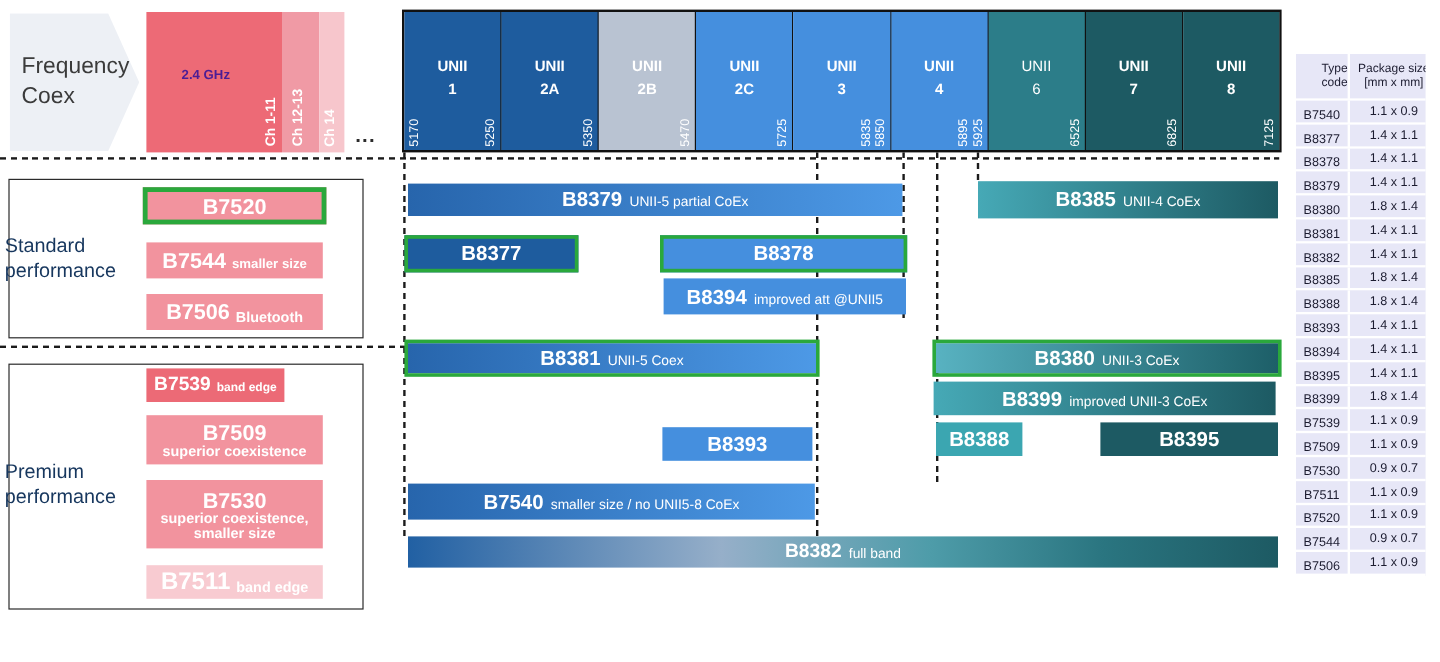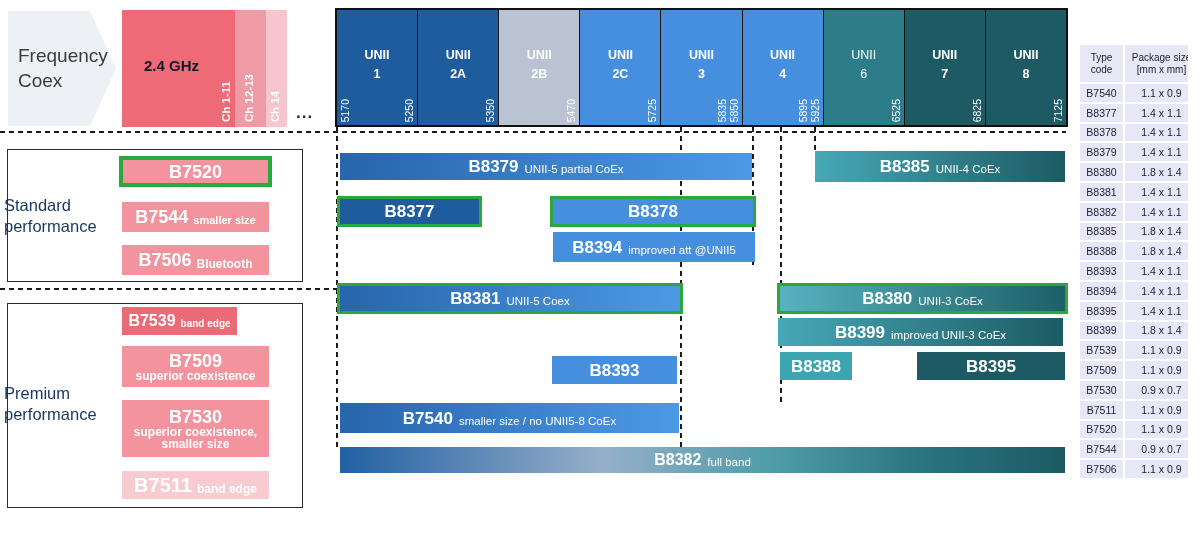--- a/index.html
+++ b/index.html
@@ -10,22 +10,22 @@
   
   .chevron{position:absolute;left:8px;top:11px;width:108px;height:115px;background:#EDF0F5;
            clip-path:polygon(0 0,76% 0,100% 50%,76% 100%,0 100%);
            display:flex;align-items:center;}
   .chevron-text{padding-left:10px;font-size:19px;color:#3b3b3b;line-height:1.3;}
 
   .band24{position:absolute;left:122px;top:10px;width:165px;height:117px;display:flex;}
   .b24-main{width:113px;background:#ED6A76;position:relative;}
   .b24-s2{width:31px;background:#F09AA5;position:relative;}
   .b24-s3{width:21px;background:#F7C6CC;position:relative;}
-  .b24-label{position:absolute;top:47px;left:0;right:14px;text-align:center;color:#0f172a;
-             font-weight:bold;font-size:15px;}
+  .b24-label{position:absolute;top:47px;left:0;right:14px;text-align:center;color:#4c1d95;
+             font-weight:bold;font-size:11px;}
   .vtext{position:absolute;bottom:5px;writing-mode:vertical-rl;transform:rotate(180deg);
          color:#fff;font-size:11.5px;font-weight:600;white-space:nowrap;}
   .ellipsis{position:absolute;left:296px;top:103px;font-size:17px;font-weight:bold;color:#2b2b2b;letter-spacing:1px;}
 
   .bandblock{position:absolute;left:335px;top:8px;width:733px;height:119px;display:flex;
              border:2px solid #111;}
   .band{flex:1;position:relative;border-right:1.5px solid #111;}
   .band:last-child{border-right:none;}
   .band-title{position:absolute;top:36px;left:0;right:0;text-align:center;color:#fff;
               font-size:12.5px;font-weight:bold;line-height:1.55;}
@@ -62,21 +62,21 @@
   .grad-blue{background:linear-gradient(90deg,#2765AC 0%,#4D99E6 100%);}
   .grad-teal{background:linear-gradient(90deg,#46A9B6 0%,#1D5A63 100%);}
   .grad-teal2{background:linear-gradient(90deg,#58B2C1 0%,#1D5F68 100%);}
   .grad-full{background:linear-gradient(90deg,#2160A3 0%,#96AFC9 36%,#4E9CA9 60%,#2A7580 80%,#1D5A63 100%);}
 
   
   .ptable{position:absolute;left:1080px;top:45px;width:118px;}
   .trow{display:flex;height:19.8px;background:transparent;}
   .tcell{background:#E7E7F7;color:#1c1c30;display:flex;align-items:center;justify-content:center;
          font-size:10.5px;border-bottom:2px solid #fff;}
-  .tc1{width:45px;border-right:2px solid #fff;}
+  .tc1{width:45px;border-right:2px solid #fff;align-items:flex-end;}
   .tc2{flex:1;}
   .thead{height:39px;}
   .thead .tcell{font-size:10px;line-height:1.15;text-align:center;flex-direction:column;}
 
   
   .footer-msg{position:absolute;left:402px;top:510px;width:633px;height:37px;background:#fff;
               border:3px solid #2AA83C;display:flex;align-items:center;justify-content:center;
               font-size:19.5px;color:#17375E;white-space:nowrap;}
 </style>
 </head>

